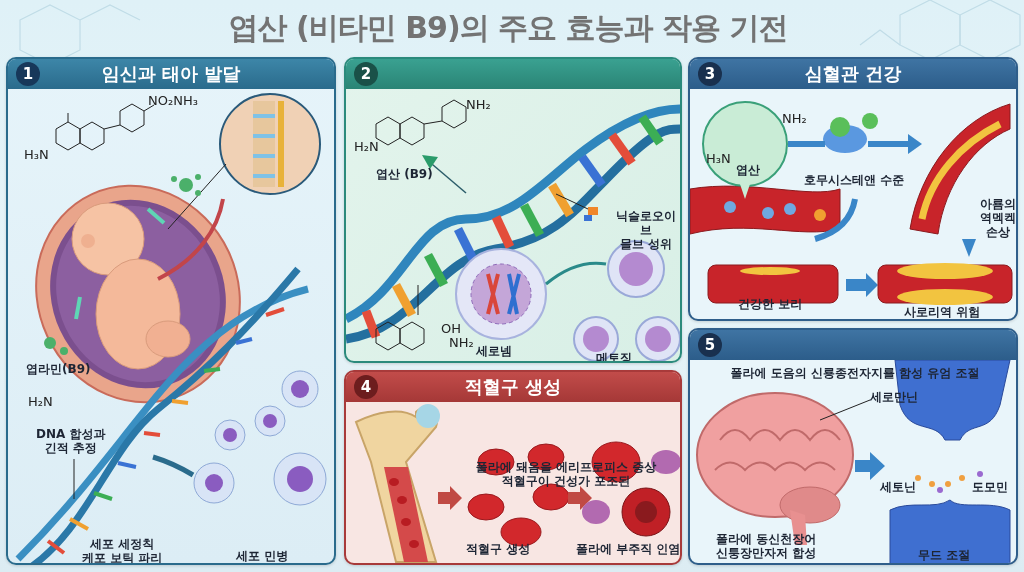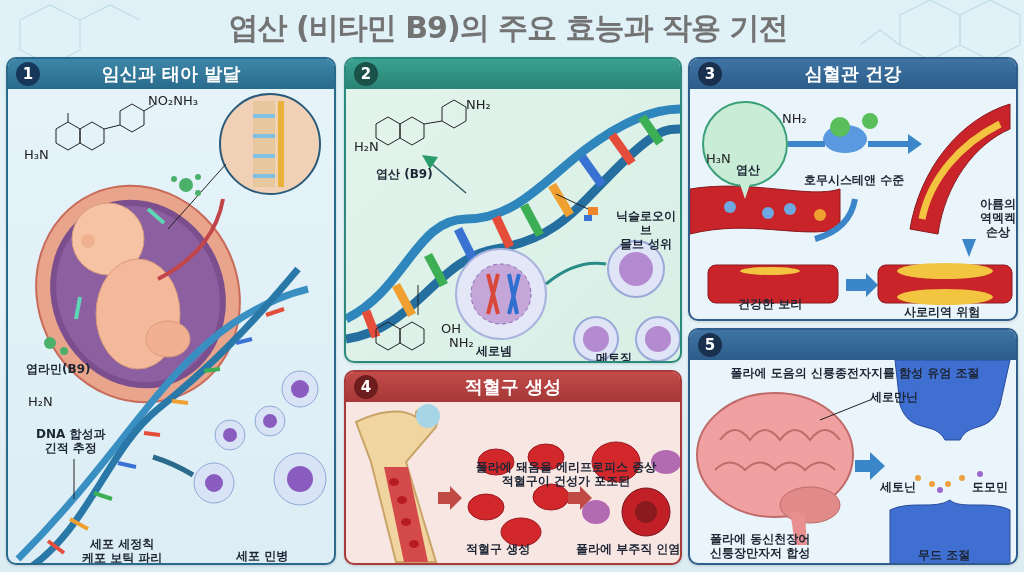--- a/index.html
+++ b/index.html
@@ -372,17 +372,17 @@
             <circle cx="290" cy="114" r="3"></circle>
             <circle cx="250" cy="130" r="3"></circle>
           </g>
       </g>
       <line x1="180" y1="40" x2="130" y2="60" stroke="#222"></line>
     </svg>
     <div class="lbl" style="left:20px;top:6px;width:290px;">폴라에 도음의 신룡종전자지룔 함성 유엄 조절</div>
     <div class="lbl" style="left:180px;top:30px;">세로만닌</div>
     <div class="lbl" style="left:190px;top:120px;">세토닌</div>
     <div class="lbl" style="left:282px;top:120px;text-align:center;">도모민</div>
-    <div class="lbl" style="left:20px;top:172px;white-space:pre-line;">폴라에 동신천장어
+    <div class="lbl" style="left:26px;top:172px;white-space:pre-line;">폴라에 동신천장어
 신퉁장만자저 합성</div>
     <div class="lbl" style="left:228px;top:188px;">무드 조절</div>
   </div>
 </div>
 
 </body></html>

